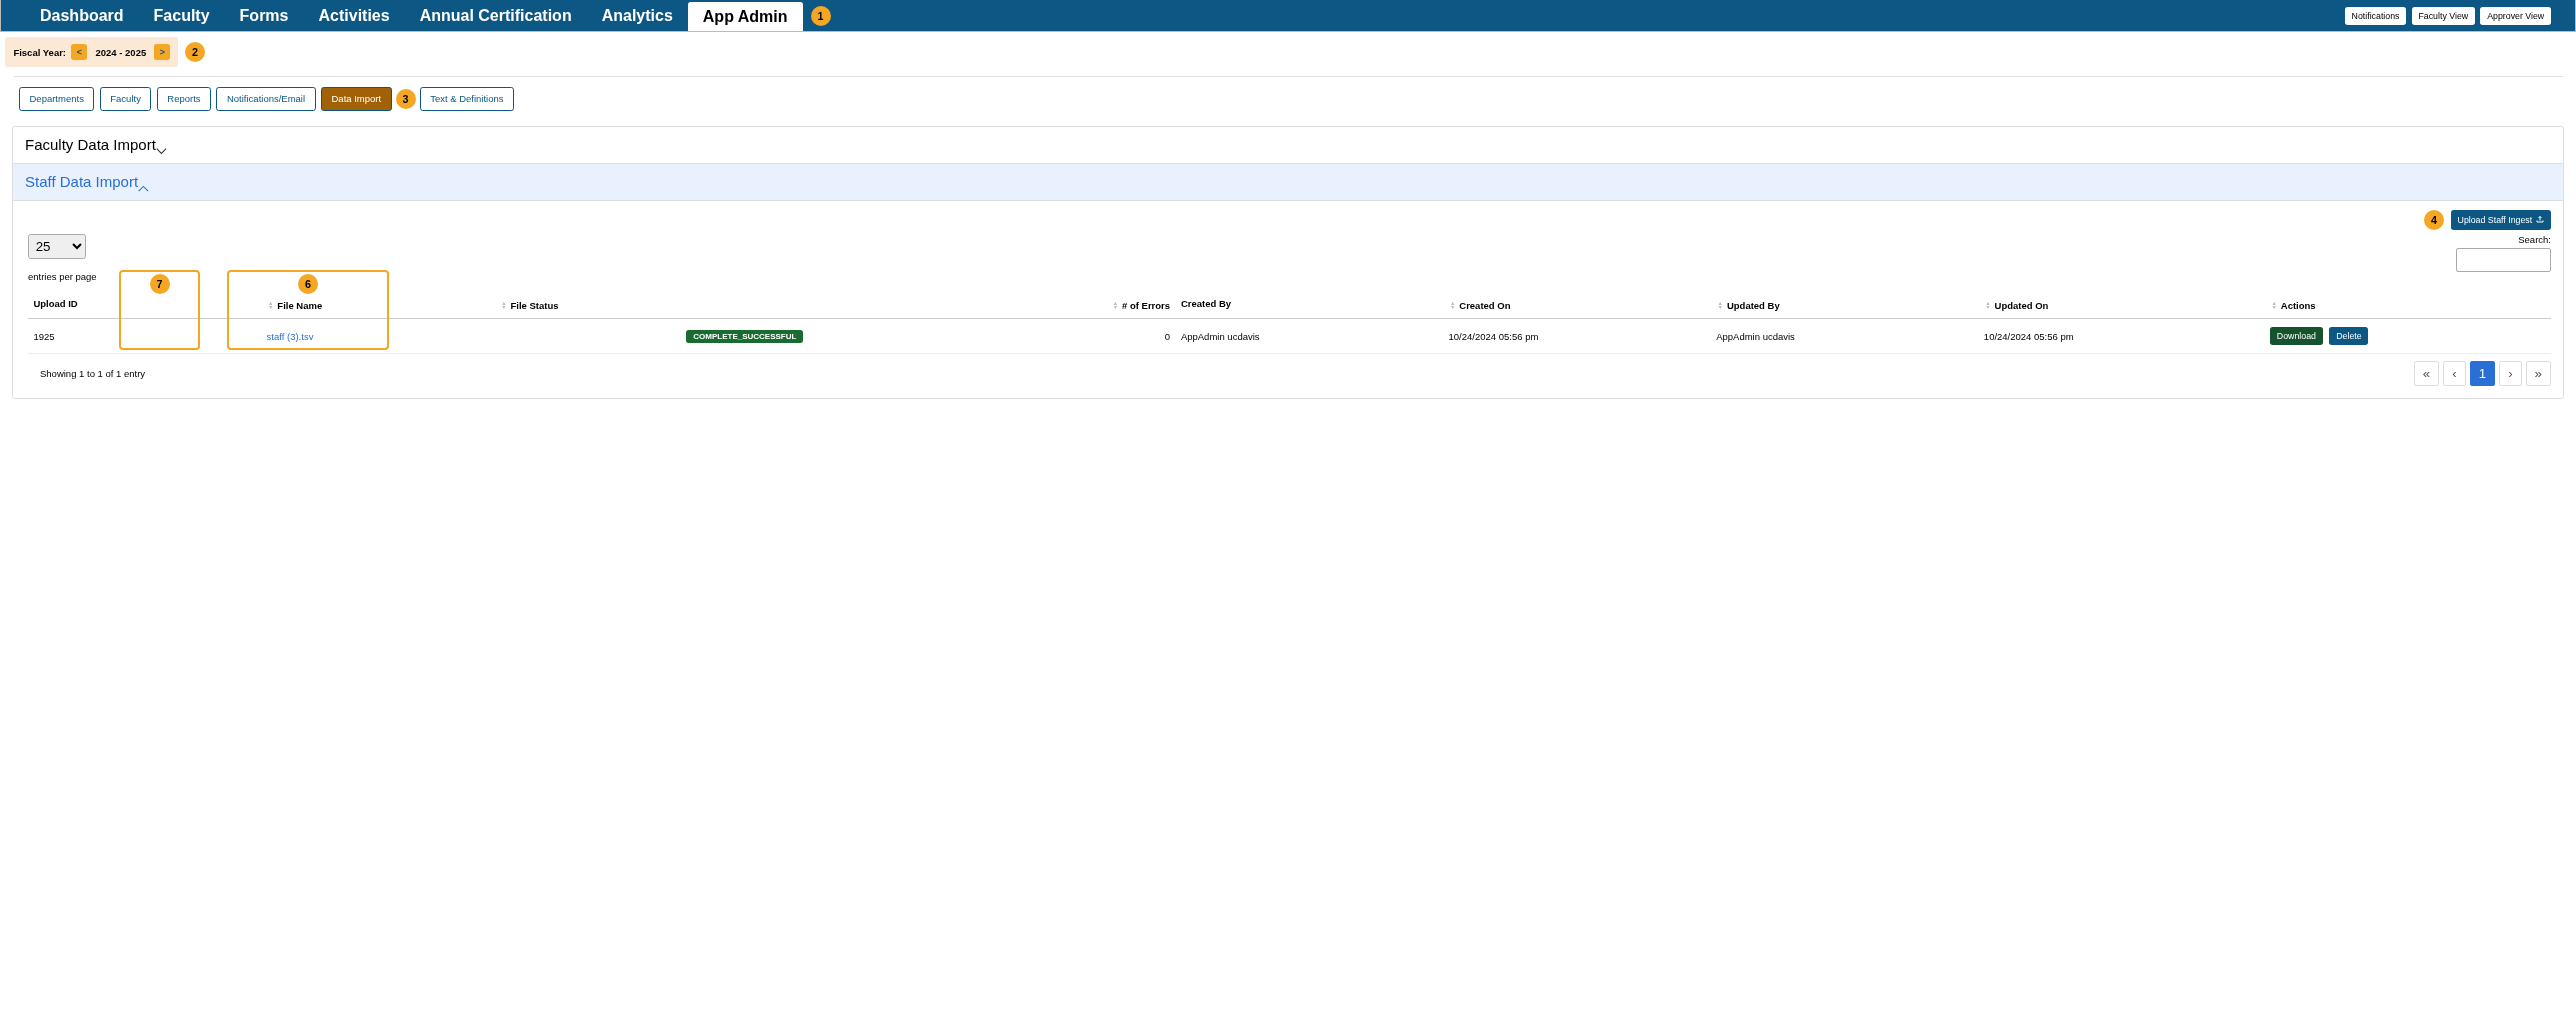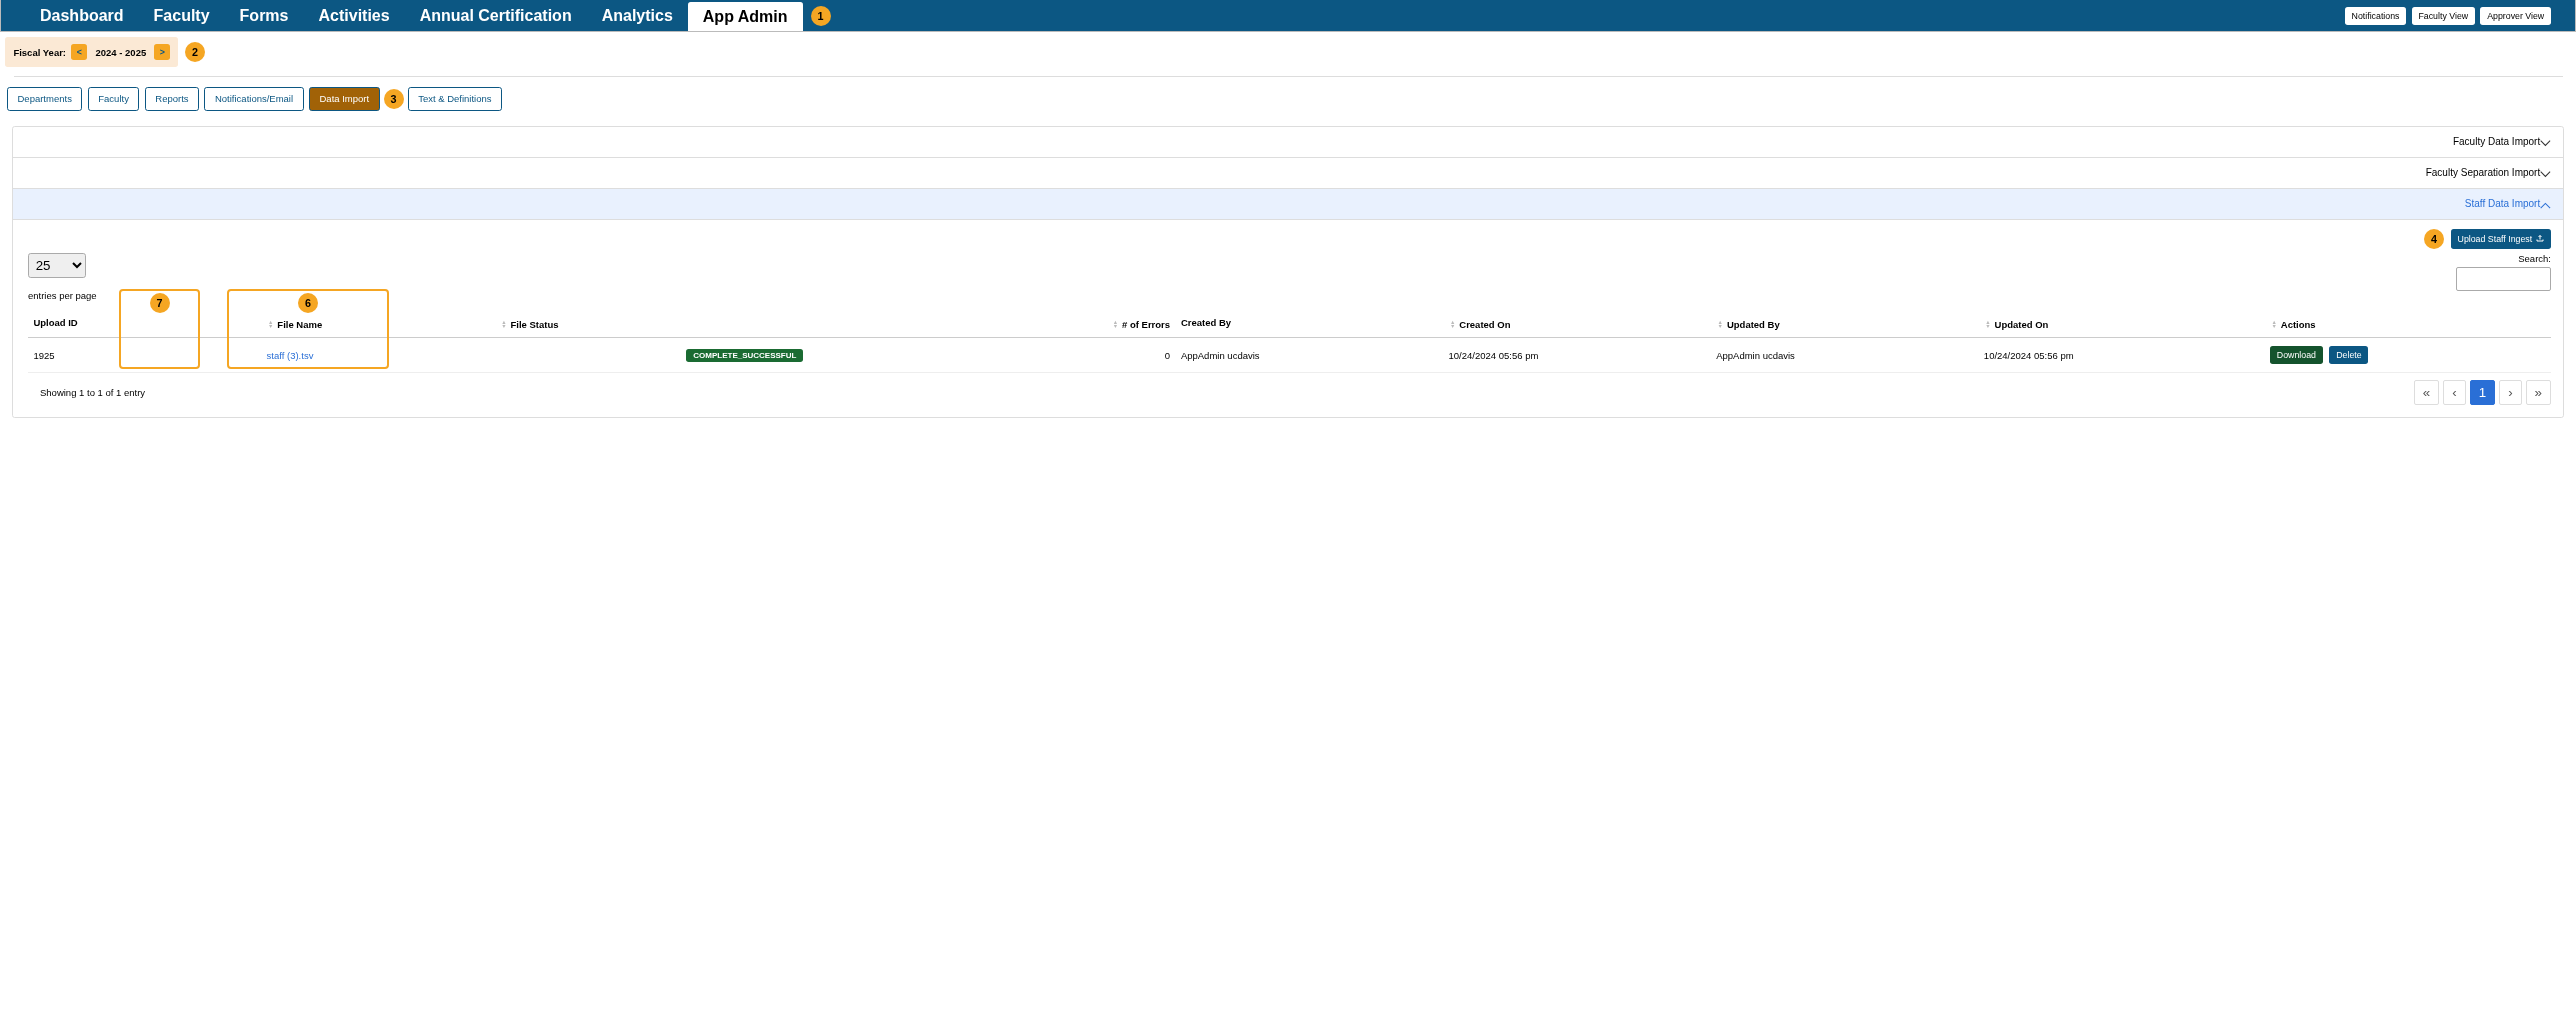--- a/index.html
+++ b/index.html
@@ -20,27 +20,27 @@
 .fiscal-wrap { padding: 5.4px; display: flex; align-items: center; gap: 6.8px; }
 .fiscal { background: #fbe9d5; padding: 6.8px 8px; border-radius: 2.7px; display: inline-flex; align-items: center; gap: 5.4px; }
 .fiscal-label { font-weight: bold; font-size: 9.5px; }
 .fiscal-btn { background: #f5a623; color: #0c5783; border: none; border-radius: 2.7px; width: 16px; height: 16px; font-weight: bold; cursor: pointer; font-size: 8.8px; }
 .fiscal-year { font-weight: bold; font-size: 9.5px; padding: 0 2.7px; }
 
 
 .divider { border-top: 0.7px solid #ddd; margin: 4px 13.5px 9.5px 13.5px; }
 
 
-.subtabs { display: flex; gap: 5.4px; padding: 0 7px; align-items: center; }
+.subtabs { display: flex; gap: 5.4px; padding: 0 19px; align-items: center; }
 .subtab { border: 0.7px solid #0c5783; color: #0c5783; background: #fff; padding: 5.4px 9.5px; border-radius: 2.7px; cursor: pointer; font-size: 9.5px; }
 .subtab.active { background: #a16207; color: #fff; }
 
 
 .panels { margin: 15px 12px 0 12px; border: 0.7px solid #ddd; border-radius: 2.7px; overflow: hidden; }
-.panel-header { padding: 9.5px 12px; display: flex; align-items: center; justify-content: flex-end; cursor: pointer; border-bottom: 0.7px solid #ddd; font-size: 10px; }
+.panel-header { padding: 9.5px 12px; display: flex; align-items: center; justify-content: flex-start; cursor: pointer; border-bottom: 0.7px solid #ddd; font-size: 15px; }
 .panel-header.open { background: #e9f1fe; color: #2a6fd6; }
 .panel-header:last-of-type { border-bottom: none; }
 .chev { width: 10.8px; height: 6.8px; display: inline-block; }
 .chev svg { width: 100%; height: 100%; }
 
 
 .panel-body { padding: 9.5px 12px 12px 15px; }
 
 
 .upload-row { display: flex; align-items: center; justify-content: flex-end; gap: 6.8px; margin-bottom: 4px; }
@@ -118,28 +118,20 @@
   <button class="subtab">Reports</button>
   <button class="subtab">Notifications/Email</button>
   <button class="subtab active">Data Import</button>
   <span class="marker" style="margin-left:-1.4px; margin-right:-1.4px;">3</span>
   <button class="subtab">Text &amp; Definitions</button>
 </div>
 
 <div class="panels">
   <div class="panel-header">
     <span>Faculty Data Import</span>
-    <span class="chev">
-      <svg viewBox="0 0 16 10">
-          <path d="M1 1 L8 8 L15 1" fill="none" stroke="#333" stroke-width="1.5"></path>
-        </svg>
-    </span>
-  </div>
-  <div class="panel-header">
-    <span>Faculty Separation Import</span>
     <span class="chev">
       <svg viewBox="0 0 16 10">
           <path d="M1 1 L8 8 L15 1" fill="none" stroke="#333" stroke-width="1.5"></path>
         </svg>
     </span>
   </div>
   <div class="panel-header open">
     <span>Staff Data Import</span>
     <span class="chev">
       <svg viewBox="0 0 16 10">

